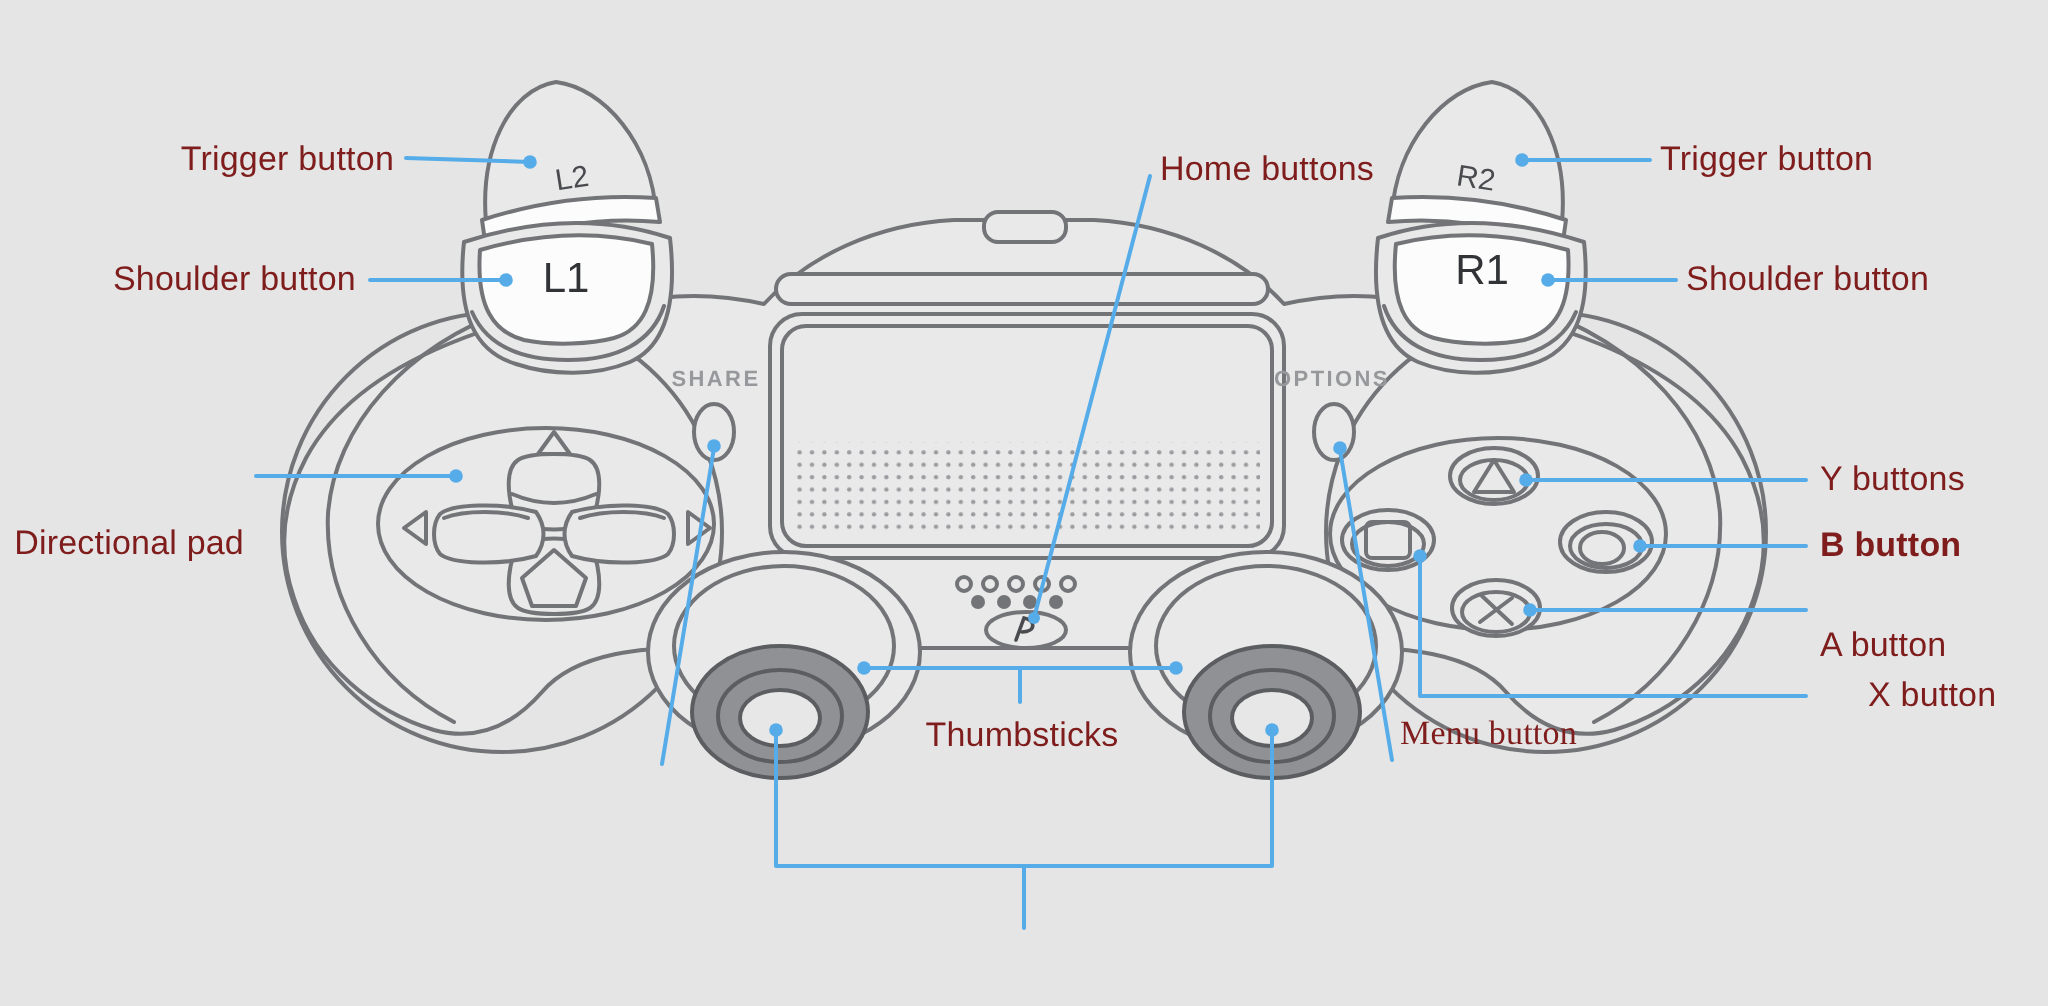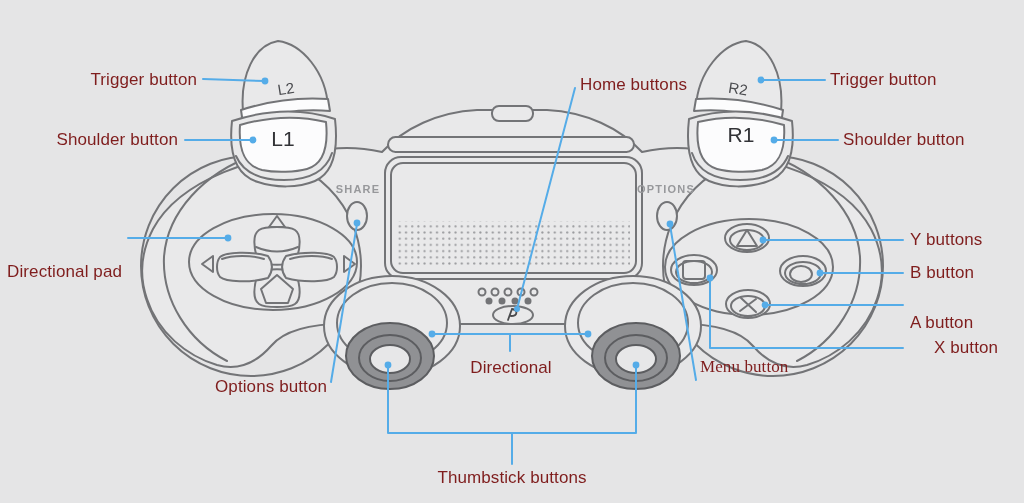--- a/index.html
+++ b/index.html
@@ -210,25 +210,23 @@
         <circle class="dot" cx="588" cy="334" r="3.4"></circle>
       <path class="lead" d="M 388,365 L 388,433 L 636,433 L 636,365 M 512,433 L 512,464"></path>
       <circle class="dot" cx="388" cy="365" r="3.4"></circle>
         <circle class="dot" cx="636" cy="365" r="3.4"></circle>
     </g>
   </svg>
 
   <div class="label r" style="right:827px;top:70px;">Trigger button</div>
   <div class="label r" style="right:846px;top:130px;">Shoulder button</div>
   <div class="label r" style="right:902px;top:228px;margin-top:34px;">Directional pad</div>
-  <div class="label r" style="right:697px;top:377px;">Options button</div>
   <div class="label" style="left:580px;top:75px;">Home buttons</div>
   <div class="label" style="left:830px;top:70px;">Trigger button</div>
   <div class="label" style="left:843px;top:130px;">Shoulder button</div>
   <div class="label" style="left:910px;top:230px;">Y buttons</div>
-  <div class="label" style="left:910px;top:263px;">B button</div>
+  <div class="label" style="left:910px;top:263px;font-weight:bold;">B button</div>
   <div class="label" style="left:910px;top:313px;">A button</div>
   <div class="label" style="left:910px;top:338px;margin-left:24px;">X button</div>
   <div class="label" style="left:700px;top:357px;font-family:Liberation Serif, serif;">Menu button</div>
-  <div class="label c" style="left:511px;top:358px;">Directional</div>
-  <div class="label c" style="left:512px;top:468px;">Thumbstick buttons</div>
+  <div class="label c" style="left:511px;top:358px;">Thumbsticks</div>
 
 </div>
 
 </body></html>

